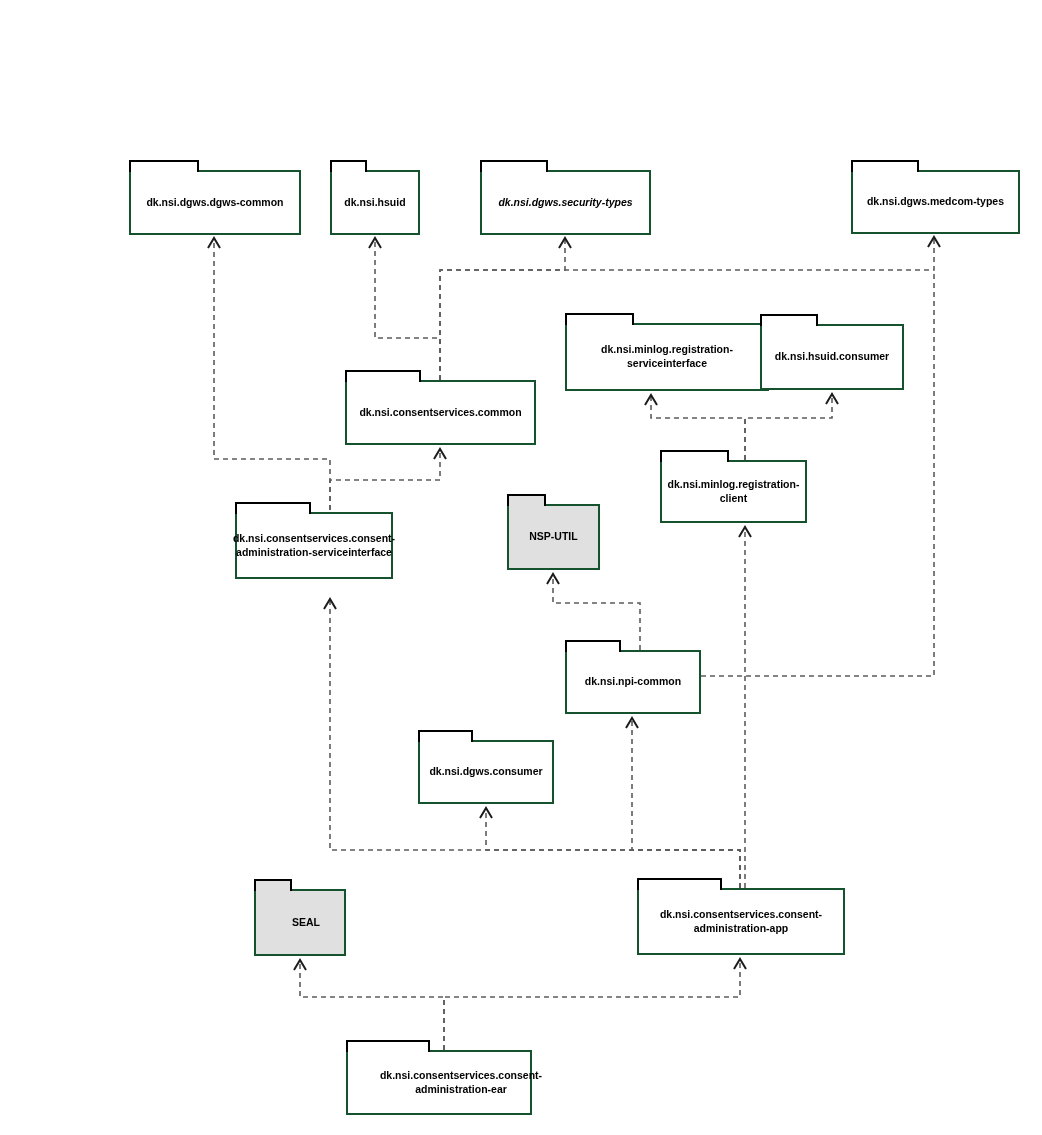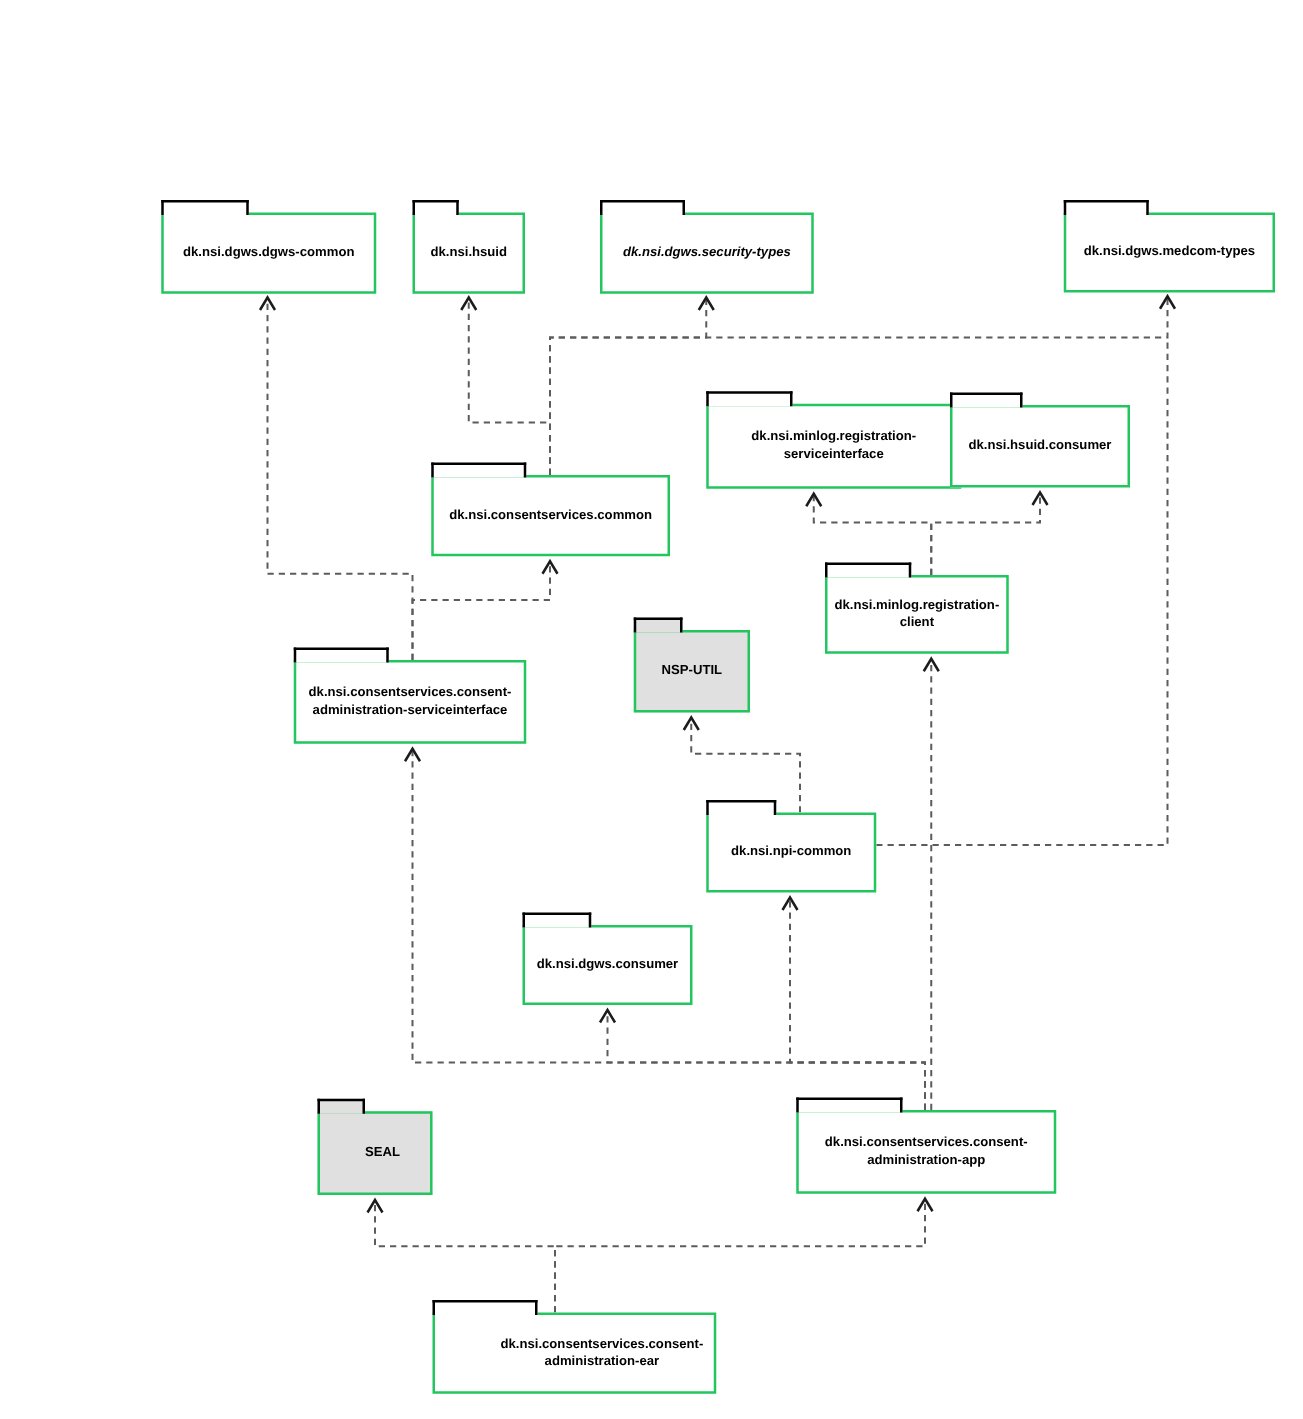--- a/index.html
+++ b/index.html
@@ -9,21 +9,21 @@
     width:1042px;height:1135px;
     background:#ffffff;
     font-family:"Liberation Sans", sans-serif;
     overflow:hidden;
   }
   #edges{position:absolute;left:0;top:0;z-index:0;}
   .edge path{fill:none;stroke:#5c5c5c;stroke-width:1.6;stroke-dasharray:5 4;}
   .edge polyline{fill:none;stroke:#1c1c1c;stroke-width:2;}
   .pkg{
     position:absolute;z-index:1;
-    background:#ffffff;border:2px solid #22c55e;
+    background:#ffffff;border:2px solid #14532d;
   }
   .pkg .tab{
     position:absolute;left:-2px;top:-12px;height:12px;
     background:#ffffff;border:2px solid #000000;border-bottom:none;
   }
   .pkg .body{
     width:100%;height:100%;
     display:flex;align-items:center;justify-content:center;
     text-align:center;
     font-size:10.5px;font-weight:bold;color:#000000;
@@ -136,21 +136,21 @@
   <div class="pkg" style="left:660px;top:460px;width:147px;height:63px;">
     <div class="tab" style="width:69px;"></div>
     <div class="body">dk.nsi.minlog.registration-client</div>
   </div>
 
   <div class="pkg gray" style="left:507px;top:504px;width:93px;height:66px;">
     <div class="tab" style="width:39px;"></div>
     <div class="body">NSP-UTIL</div>
   </div>
 
-  <div class="pkg" style="left:235px;top:528px;width:186px;height:67px;">
+  <div class="pkg" style="left:235px;top:512px;width:158px;height:67px;">
     <div class="tab" style="width:76px;"></div>
     <div class="body">dk.nsi.consentservices.consent-administration-serviceinterface</div>
   </div>
 
   <div class="pkg" style="left:565px;top:650px;width:136px;height:64px;">
     <div class="tab" style="width:56px;"></div>
     <div class="body">dk.nsi.npi-common</div>
   </div>
 
   <div class="pkg" style="left:418px;top:740px;width:136px;height:64px;">
@@ -161,18 +161,18 @@
   <div class="pkg gray" style="left:254px;top:889px;width:92px;height:67px;padding-left:12px;">
     <div class="tab" style="width:38px;"></div>
     <div class="body">SEAL</div>
   </div>
 
   <div class="pkg" style="left:637px;top:888px;width:208px;height:67px;">
     <div class="tab" style="width:85px;"></div>
     <div class="body">dk.nsi.consentservices.consent-administration-app</div>
   </div>
 
-  <div class="pkg" style="left:346px;top:1050px;width:227px;height:65px;padding-left:44px;">
+  <div class="pkg" style="left:346px;top:1050px;width:186px;height:65px;padding-left:44px;">
     <div class="tab" style="width:84px;"></div>
     <div class="body">dk.nsi.consentservices.consent-administration-ear</div>
   </div>
 
 </div>
 
 </body></html>

